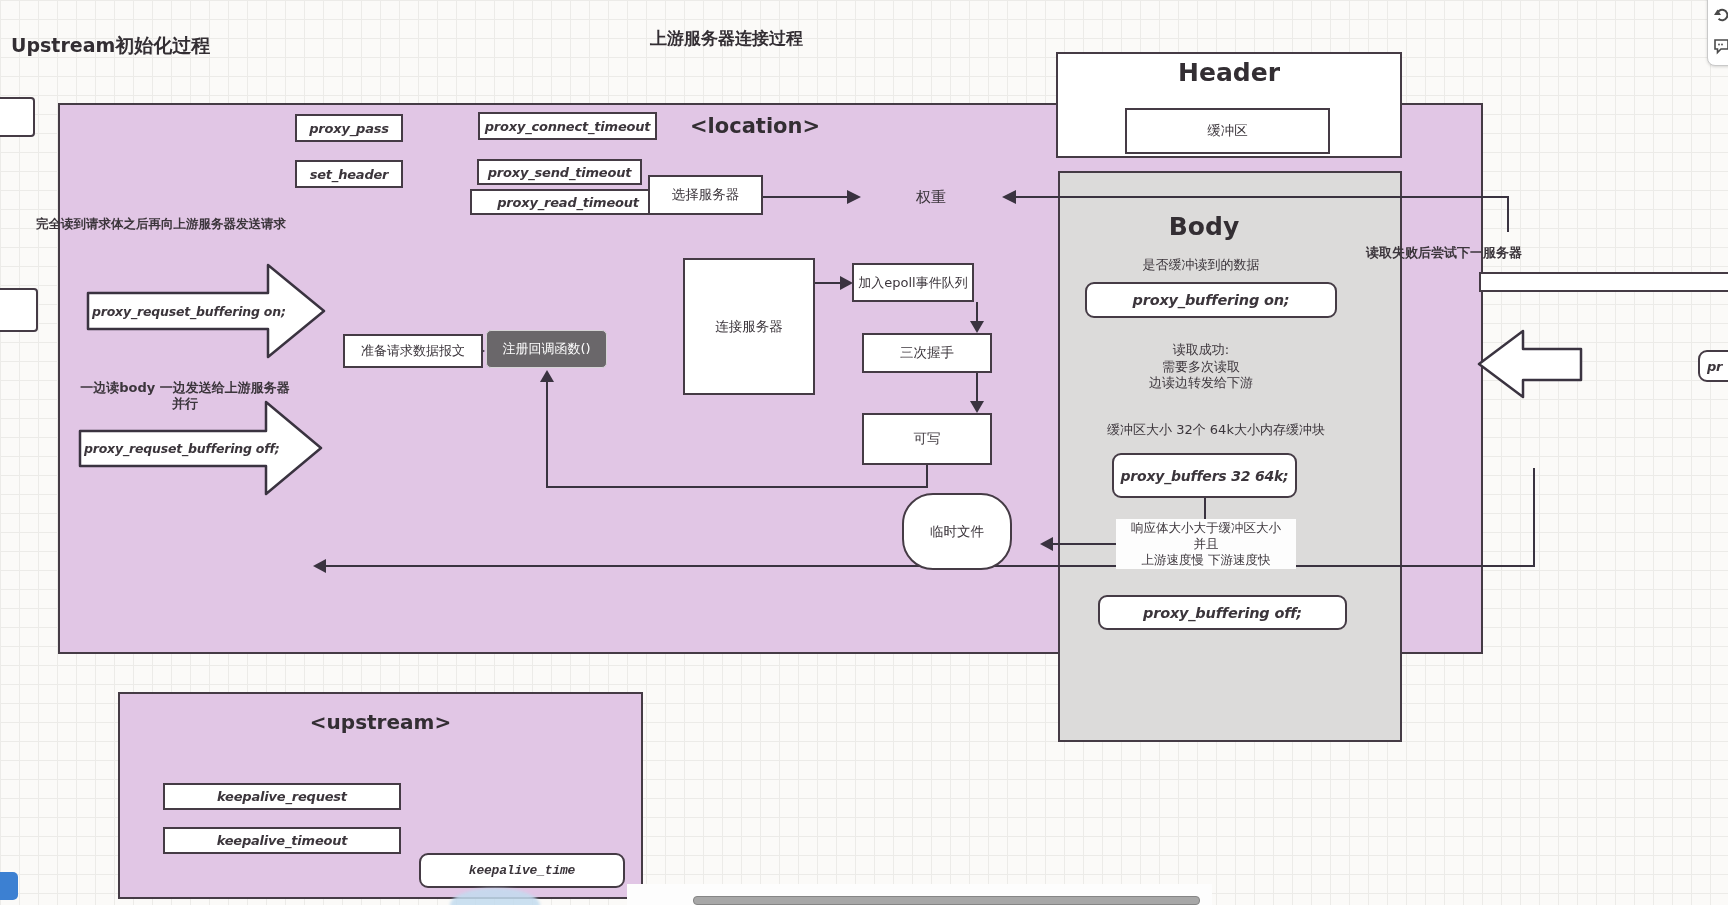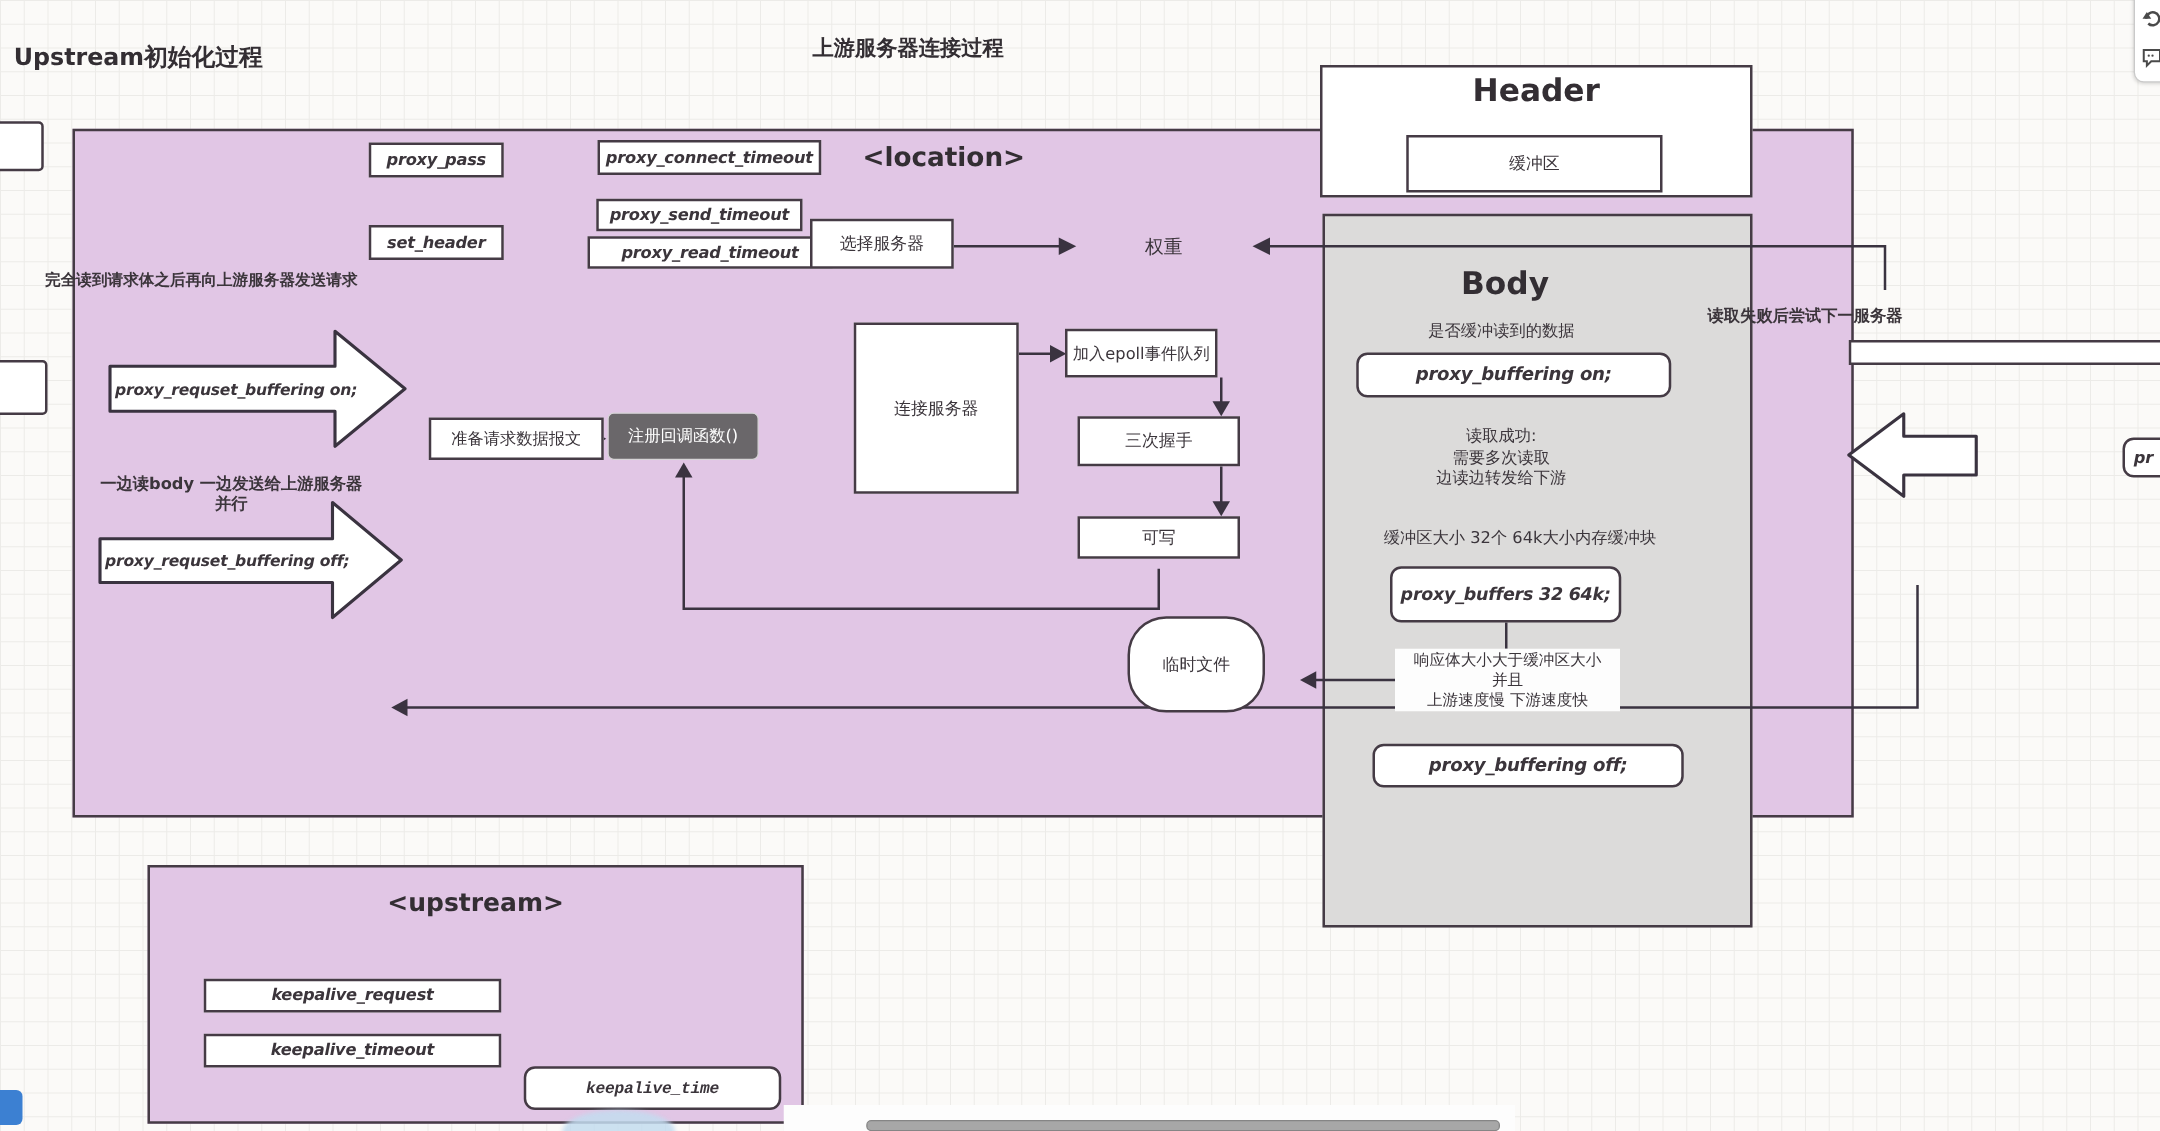--- a/index.html
+++ b/index.html
@@ -83,21 +83,21 @@
       <polygon points="1581,349 1523,349 1523,331 1479,364 1523,397 1523,380 1581,380"></polygon>
     </g>
   </svg>
 
   <div class="title z2" style="left:11px;top:33px;font-size:19px;">Upstream初始化过程</div>
   <div class="title z2" style="left:650px;top:27px;font-size:17px;">上游服务器连接过程</div>
   <div class="title z2" style="left:690px;top:114px;width:130px;font-size:21px;text-align:center;">&lt;location&gt;</div>
 
   <div class="box dir z2" style="left:295px;top:114px;width:108px;height:28px;">proxy_pass</div>
   <div class="box dir z2" style="left:478px;top:112px;width:179px;height:28px;">proxy_connect_timeout</div>
-  <div class="box dir z2" style="left:295px;top:160px;width:108px;height:28px;margin-top:20px;">set_header</div>
+  <div class="box dir z2" style="left:295px;top:160px;width:108px;height:28px;">set_header</div>
   <div class="box dir z2" style="left:477px;top:159px;width:165px;height:26px;">proxy_send_timeout</div>
   <div class="box dir z2" style="left:470px;top:189px;width:196px;height:26px;">proxy_read_timeout</div>
 
   <div class="box cn z2" style="left:648px;top:175px;width:115px;height:40px;">选择服务器</div>
   <div class="note z2" style="left:916px;top:188px;font-size:15px;font-weight:400;">权重</div>
 
   <div class="note z2" style="left:36px;top:216px;font-size:12.5px;">完全读到请求体之后再向上游服务器发送请求</div>
 
   <div class="lbl z2" style="left:92px;top:304px;width:176px;">proxy_requset_buffering on;</div>
 
@@ -107,21 +107,21 @@
   <div class="note z2 center" style="left:60px;top:380px;width:250px;font-size:13px;line-height:16px;white-space:normal;">
     <div>一边读body 一边发送给上游服务器</div>
     <div>并行</div>
   </div>
 
   <div class="lbl z2" style="left:84px;top:441px;width:180px;">proxy_requset_buffering off;</div>
 
   <div class="box cn z2" style="left:683px;top:258px;width:132px;height:137px;">连接服务器</div>
   <div class="box cn z2" style="left:852px;top:263px;width:122px;height:39px;font-size:13px;">加入epoll事件队列</div>
   <div class="box cn z2" style="left:862px;top:333px;width:130px;height:40px;">三次握手</div>
-  <div class="box cn z2" style="left:862px;top:413px;width:130px;height:34px;">可写</div>
+  <div class="box cn z2" style="left:862px;top:413px;width:130px;height:52px;">可写</div>
   <div class="box cn z2" style="left:902px;top:493px;width:110px;height:77px;border-radius:31px;">临时文件</div>
 
   <div class="title z2" style="left:1056px;top:58px;width:346px;font-size:25px;text-align:center;">Header</div>
   <div class="box cn z2" style="left:1125px;top:108px;width:205px;height:46px;">缓冲区</div>
 
   <div class="title z2" style="left:1054px;top:212px;width:300px;font-size:25px;text-align:center;">Body</div>
   <div class="note z2 center" style="left:1051px;top:256px;width:300px;font-size:13px;font-weight:400;">是否缓冲读到的数据</div>
   <div class="box dir rounded z2" style="left:1085px;top:282px;width:252px;height:36px;font-size:14.5px;">proxy_buffering on;</div>
 
   <div class="note z2 center" style="left:1051px;top:342px;width:300px;font-size:13px;font-weight:400;line-height:16.5px;white-space:normal;">

